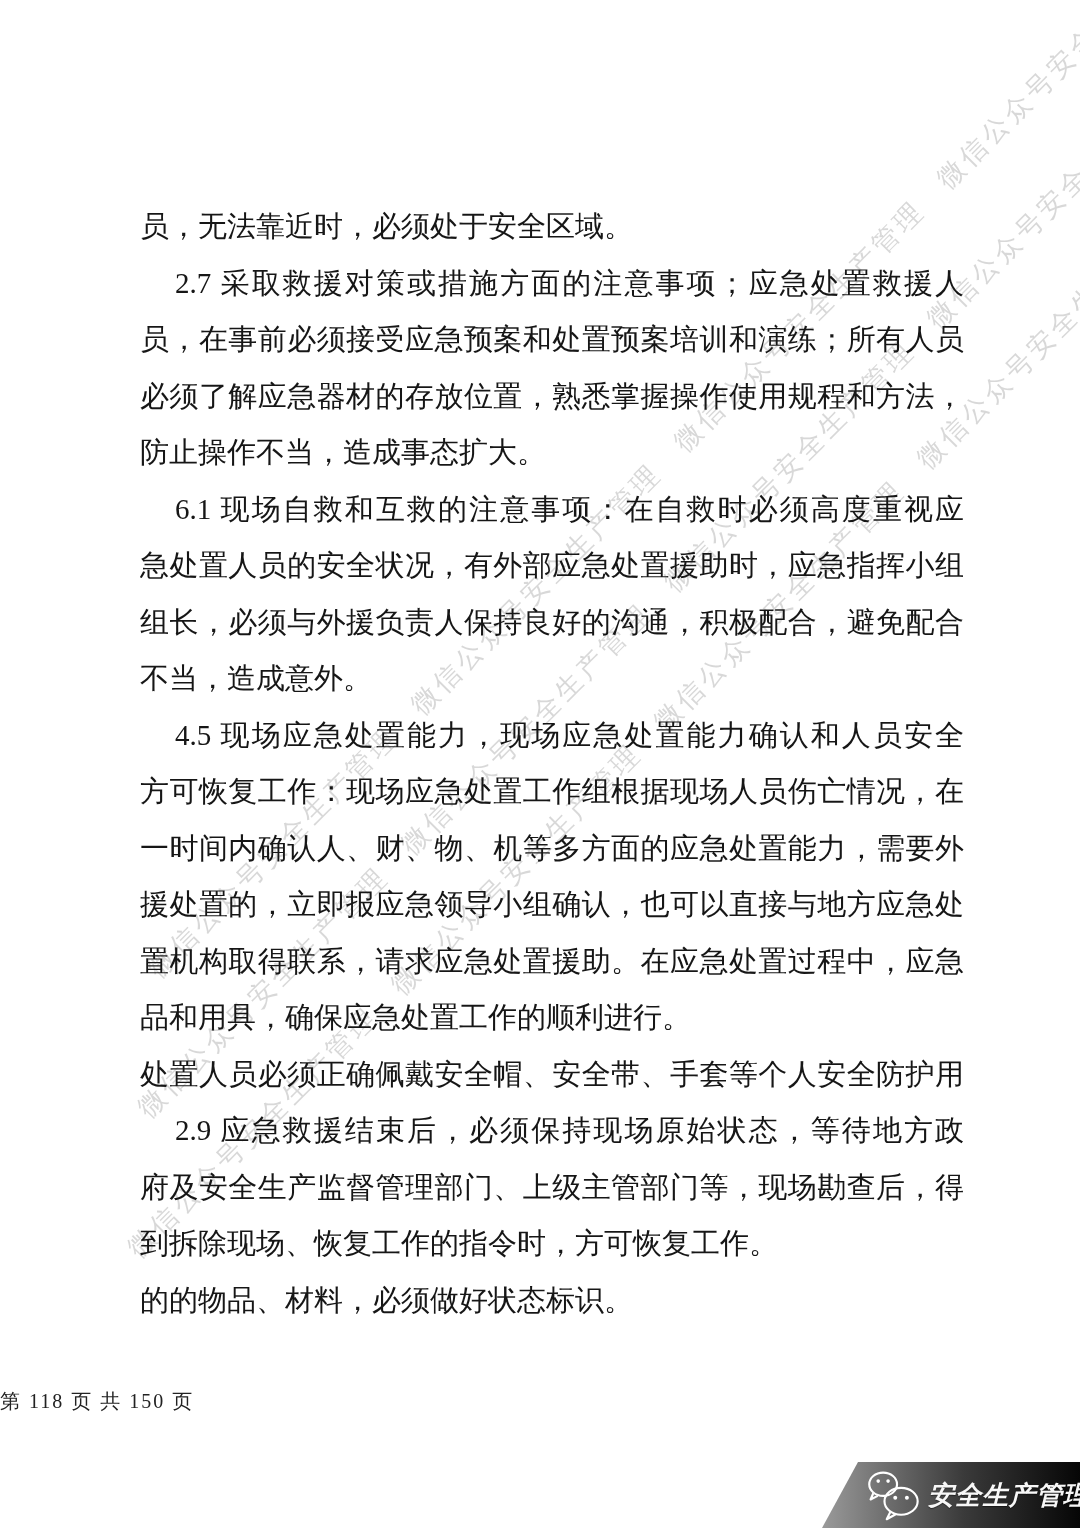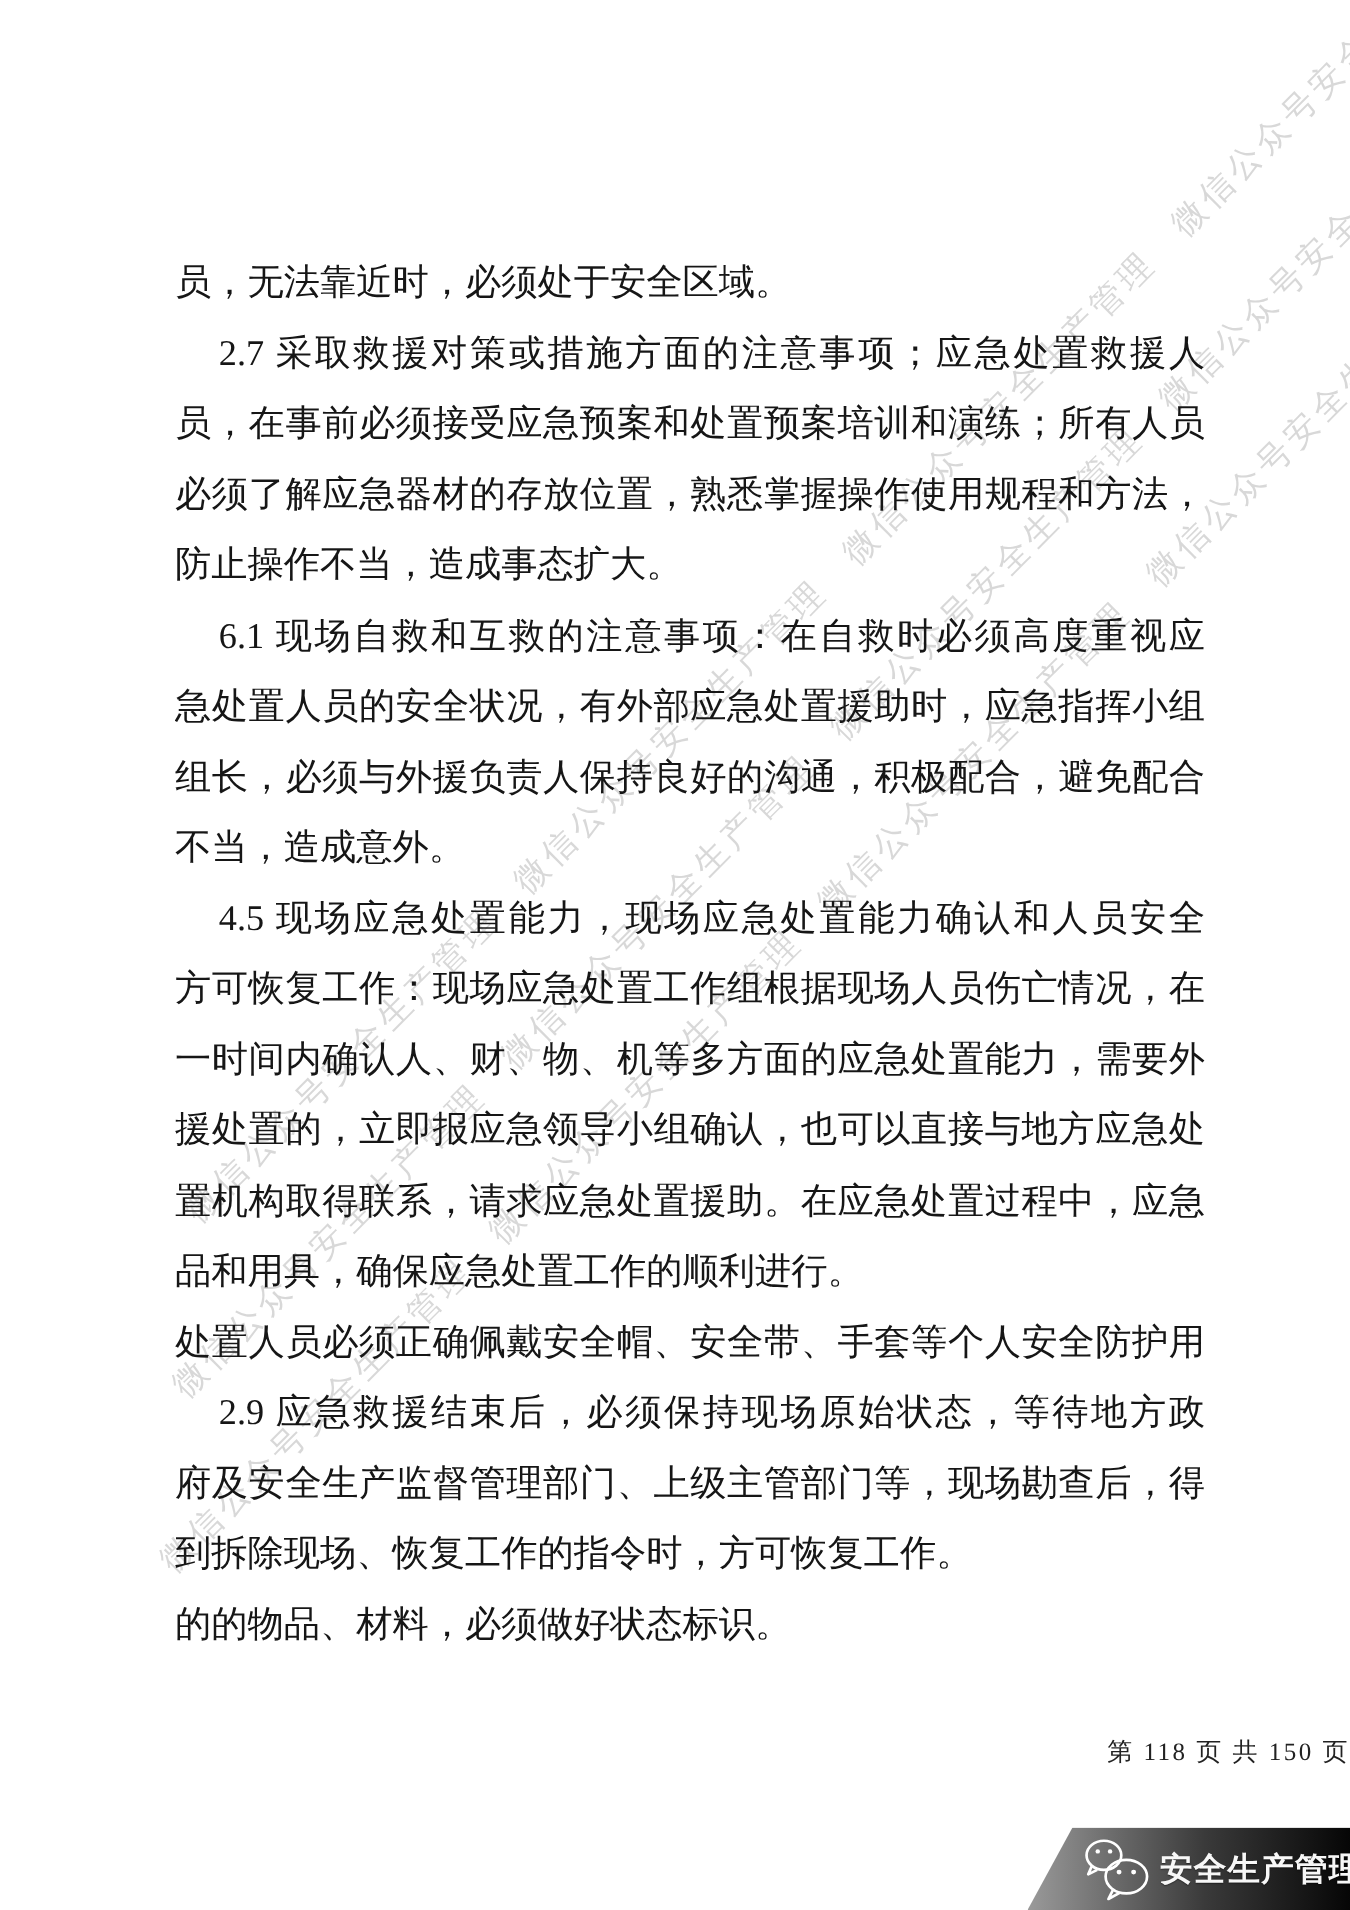--- a/index.html
+++ b/index.html
@@ -38,21 +38,21 @@
     letter-spacing: 4px;
     pointer-events: none;
   }
   .wm1 { left: 140px; top: 960px; }
   .wm2 { left: 130px; top: 1100px; }
   .wm3 { left: 120px; top: 1240px; }
 
   
   .footer {
     position: absolute; left: 0; top: 1388px; width: 1080px;
-    text-align: right;
+    text-align: left;
     font-size: 20px; color: #222222;
     letter-spacing: 2px;
     z-index: 2;
   }
 
   
   .ribbon {
     position: absolute; right: 0; bottom: 0;
     width: 258px; height: 66px;
     clip-path: polygon(36px 0, 100% 0, 100% 100%, 0 100%);
@@ -104,21 +104,21 @@
     <div class="line indent full">2.9 应急救援结束后，必须保持现场原始状态，等待地方政</div>
     <div class="line full">府及安全生产监督管理部门、上级主管部门等，现场勘查后，得</div>
     <div class="line">到拆除现场、恢复工作的指令时，方可恢复工作。</div>
     <div class="line">的的物品、材料，必须做好状态标识。</div>
   </div>
 
 <div class="footer">
   <span>第 118 页 共 150 页</span>
 </div>
 
-<div class="ribbon" style="background: linear-gradient(90deg, rgb(154, 154, 154) 0%, rgb(58, 58, 58) 55%, rgb(6, 6, 6) 100%);">
+<div class="ribbon" style="background: linear-gradient(90deg, rgb(154, 154, 154) 0%, rgb(58, 58, 58) 55%, rgb(6, 6, 6) 100%); font-style: italic;">
   <span class="icon-wrap">
     <svg width="58" height="52" viewBox="0 0 64 58" fill="none" xmlns="http://www.w3.org/2000/svg">
 
       <ellipse cx="21" cy="17" rx="15.5" ry="13" stroke="#ffffff" stroke-width="2.4"></ellipse>
       <path d="M10 27 L7 34 L15 30" stroke="#ffffff" stroke-width="2.4" fill="none" stroke-linejoin="round"></path>
       <circle cx="15.5" cy="13.5" r="2" fill="#ffffff"></circle>
       <circle cx="26.5" cy="13.5" r="2" fill="#ffffff"></circle>
 
       <ellipse cx="41" cy="36" rx="18.5" ry="15" stroke="#ffffff" stroke-width="2.4"></ellipse>
       <path d="M29 48 L25 56 L35 50.5" stroke="#ffffff" stroke-width="2.4" fill="none" stroke-linejoin="round"></path>

